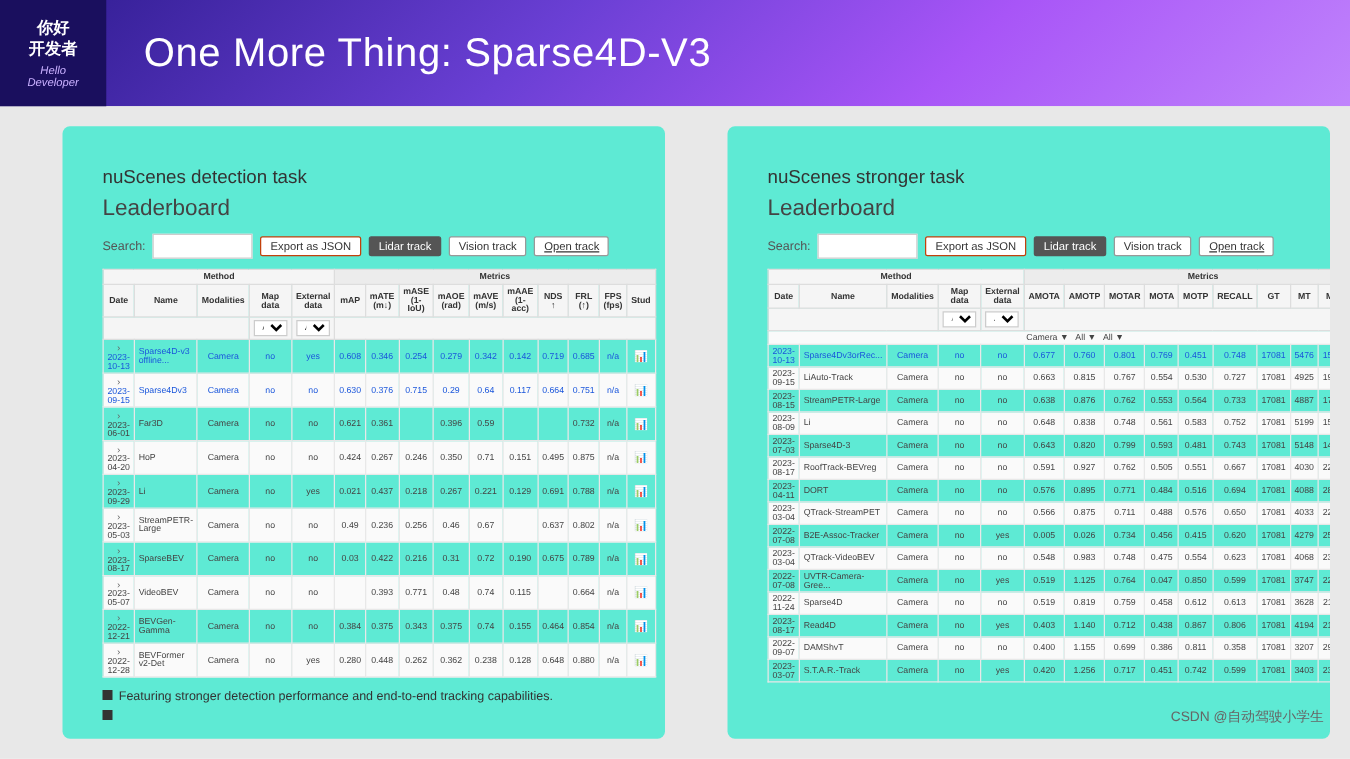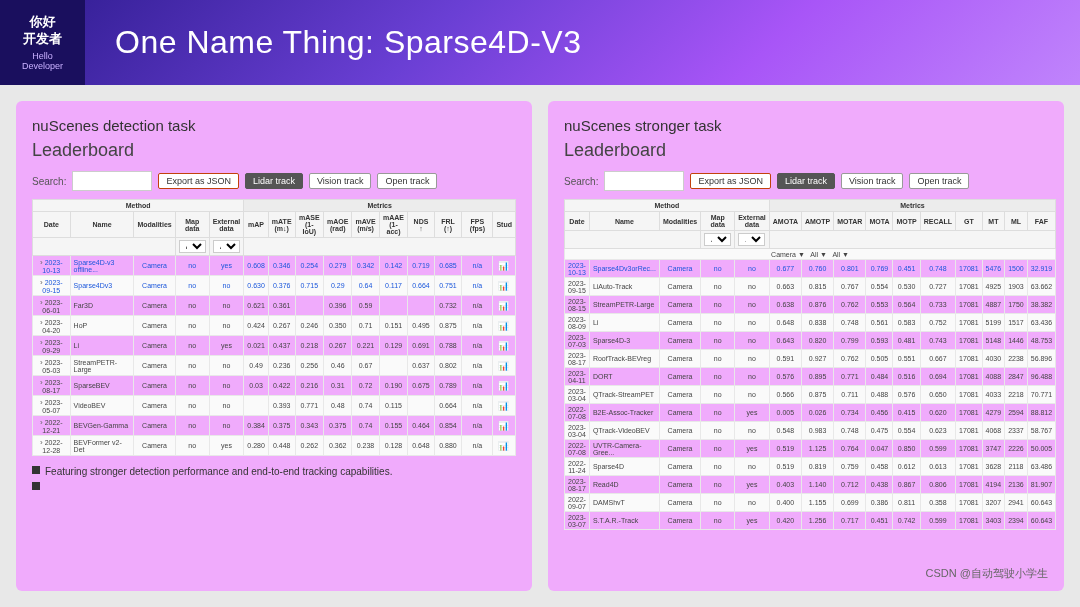--- a/index.html
+++ b/index.html
@@ -32,20 +32,21 @@
       font-size: 13px;
       font-weight: bold;
       line-height: 1.3;
       text-align: center;
     }
     .logo-text-en {
       color: #c9b0ff;
       font-size: 9px;
       text-align: center;
       margin-top: 4px;
+      font-style: italic;
     }
     .header-title {
       display: flex;
       align-items: center;
       padding-left: 30px;
     }
     .header-title h1 {
       color: white;
       font-size: 32px;
       font-weight: 400;
@@ -56,26 +57,27 @@
     .main-content {
       display: flex;
       gap: 16px;
       padding: 16px;
       height: calc(607px - 85px);
       background: #e8e8e8;
     }
 
     
     .panel {
-      background: #f0abfc;
+      background: #5eead4;
       border-radius: 6px;
-      padding: 16px;
+      padding: 32px;
       flex: 1;
       overflow: hidden;
       position: relative;
+      margin-left: 34px;
     }
 
     .panel-title {
       font-size: 15px;
       font-weight: 500;
       color: #333;
       margin-bottom: 6px;
     }
 
     .leaderboard-label {
@@ -131,20 +133,21 @@
       color: #333;
     }
     .btn-open {
       background: white;
       border: 1px solid #999;
       font-size: 9px;
       padding: 2px 7px;
       cursor: pointer;
       border-radius: 2px;
       color: #333;
+      text-decoration: underline;
     }
 
     
     .data-table {
       width: 100%;
       border-collapse: collapse;
       font-size: 7.5px;
     }
     .data-table th {
       background: #f5f5f5;
@@ -205,21 +208,21 @@
       height: 8px;
       background: #333;
       margin-top: 2px;
       flex-shrink: 0;
     }
 
     
     .footer-label {
       position: absolute;
       bottom: 10px;
-      right: 16px;
+      right: 5px;
       font-size: 11px;
       color: #666;
     }
 
     .metrics-header {
       background: #ececec !important;
     }
     .method-center {
       background: #f5f5f5 !important;
       text-align: center;
@@ -227,21 +230,21 @@
   </style>
 </head>
 <body>
 
 <div class="header">
   <div class="header-logo">
     <div class="logo-text-cn">你好<br>开发者</div>
     <div class="logo-text-en">Hello<br>Developer</div>
   </div>
   <div class="header-title">
-    <h1>One Name Thing: Sparse4D-V3</h1>
+    <h1>One More Thing: Sparse4D-V3</h1>
   </div>
 </div>
 
 <div class="main-content">
 
   <div class="panel">
     <div class="panel-title">nuScenes detection task</div>
     <div class="leaderboard-label">Leaderboard</div>
 
     <div class="controls-row">

